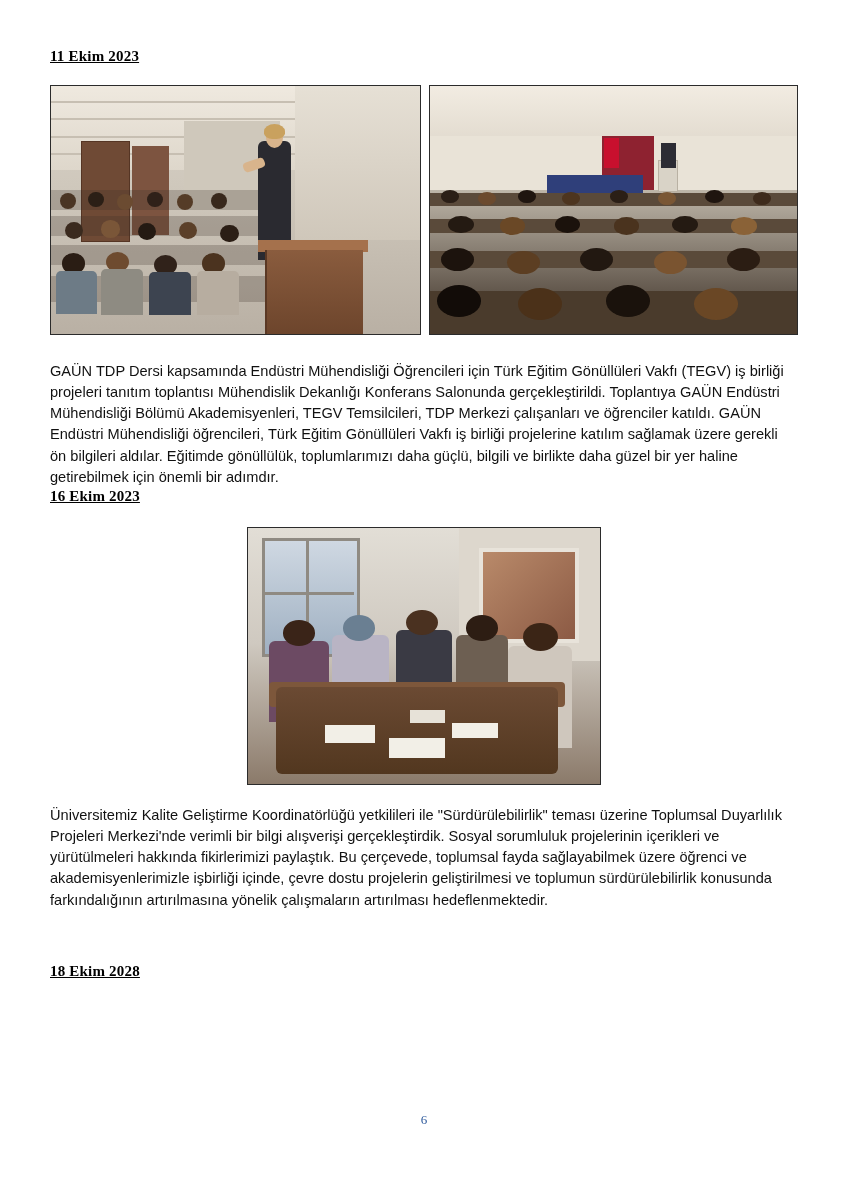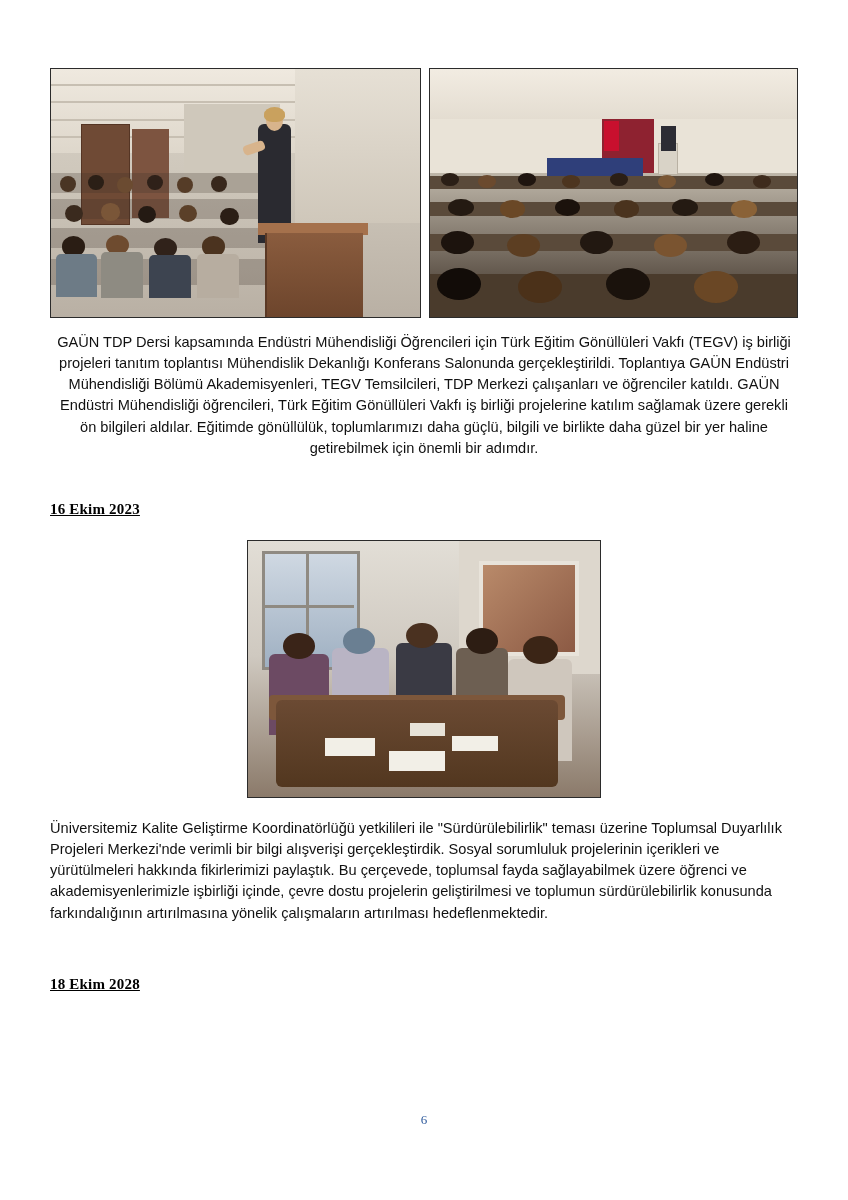--- a/index.html
+++ b/index.html
@@ -49,23 +49,23 @@
   .photo-b { width: 369px; height: 250px; }
 
   .paragraph {
     font-size: 14.6px;
     line-height: 1.45;
     color: #111;
     margin: 0;
     text-align: left;
   }
 
-  .block-1 .paragraph { margin-top: 14px; text-align: center; }
-
-  .section-2 { margin-top: 42px; }
+  .block-1 .paragraph { margin-top: 26px; }
+
+  .section-2 { }
   .photo-center {
     display: flex;
     justify-content: center;
     margin-top: 22px;
   }
   .photo-c { width: 354px; height: 258px; }
 
   .section-2 .paragraph { margin-top: 20px; }
 
   .section-3 { margin-top: 52px; }
@@ -124,20 +124,21 @@
   .ph3 .paper { position:absolute; background:#f2efe7; }
   .ph3 .p-person { position:absolute; border-radius:6px 6px 0 0; }
   .ph3 .p-head { position:absolute; border-radius:50%; }
 </style>
 </head>
 <body>
 
 <div class="page">
 
   <div class="section block-1">
+    <div class="date-heading">11 Ekim 2023</div>
 
     <div class="photo-row">
 
       <div class="photo-frame photo-a">
         <div class="ph1">
           <div class="ceiling"></div>
           <div class="ceilline" style="top:6%"></div>
           <div class="ceilline" style="top:13%"></div>
           <div class="ceilline" style="top:20%"></div>
           <div class="ceilline" style="top:27%"></div>

